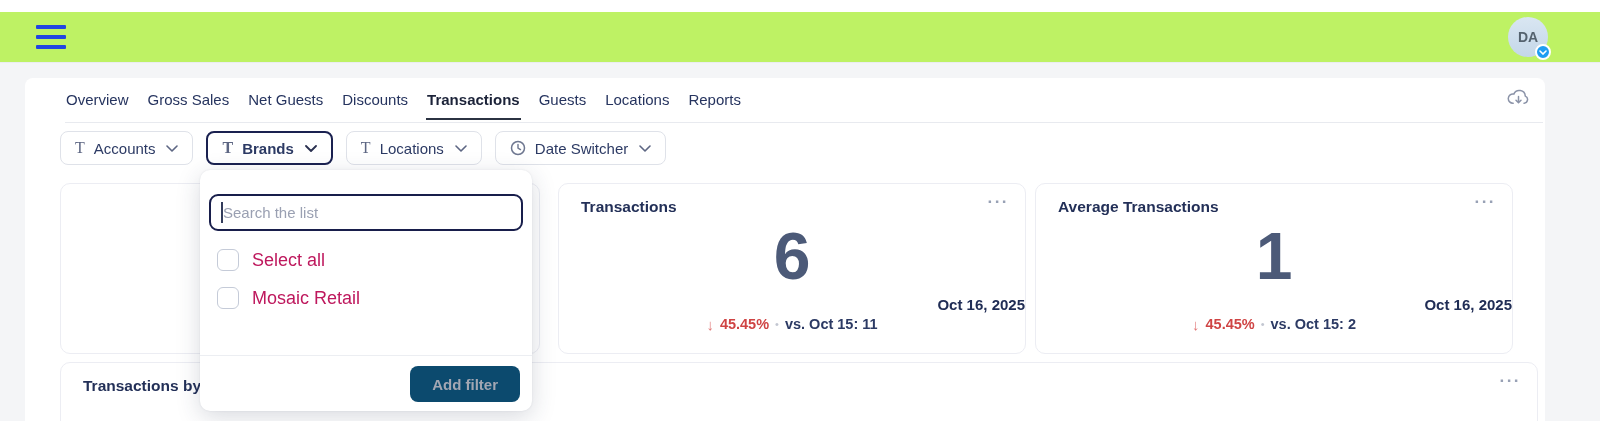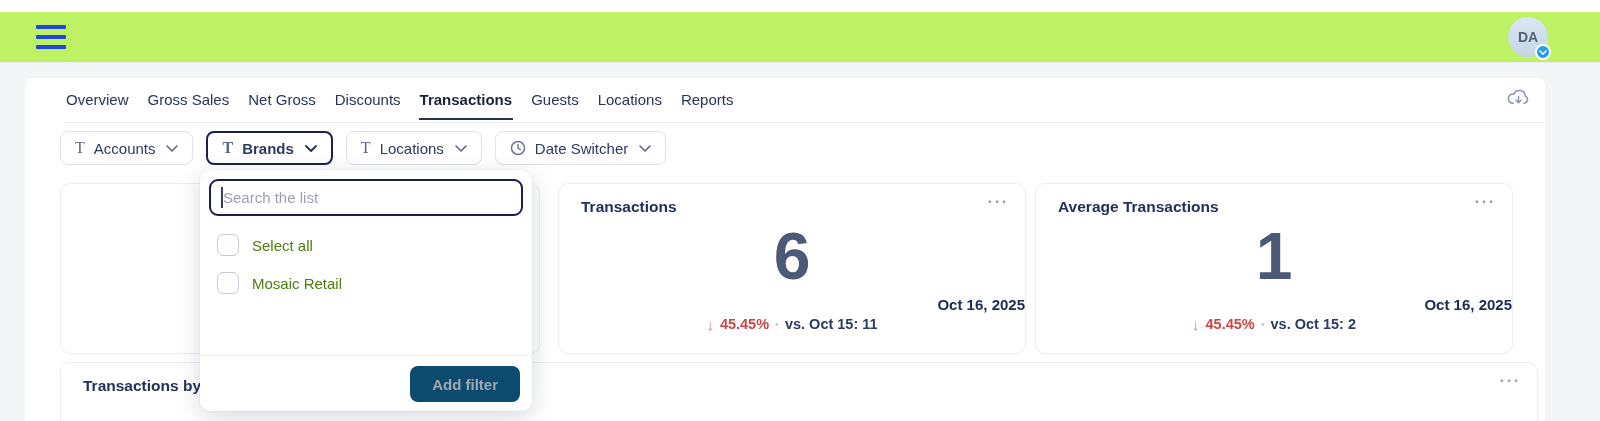--- a/index.html
+++ b/index.html
@@ -60,31 +60,31 @@
     align-items:center; gap:6px; }
   .delta-arrow { color:#e27a7a; font-size:15px; }
   .delta-pct { color:#cf4444; font-weight:bold; }
   .delta-dot { color:#c2c6d1; font-size:11px; }
   .delta-cmp { color:#2c3a64; font-weight:bold; }
 
   
   .dropdown { position:absolute; left:175px; top:92px; width:332px; height:241px;
     background:#fff; border-radius:10px; box-shadow:0 6px 24px rgba(40,50,80,.18),0 0 2px rgba(40,50,80,.10);
     z-index:20; }
-  .search-wrap { position:relative; margin:9px 9px 0; }
+  .search-wrap { position:relative; margin:24px 9px 0; }
   .search-input { width:100%; height:37px; border:2px solid #181e4b; border-radius:9px;
     padding:0 12px; font-size:15px; color:#26345f; outline:none;
     font-family:"Liberation Sans", sans-serif; }
   .search-input::placeholder { color:#9aa0b2; }
   .caret { position:absolute; left:12px; top:8px; width:1.5px; height:21px; background:#333c5c; }
   .opt-list { padding:10px 0 0; }
   .opt { display:flex; align-items:center; gap:13px; padding:8px 17px; cursor:pointer; }
   .checkbox { width:22px; height:22px; border:1.5px solid #c5cbd8; border-radius:6px;
     background:#fff; flex:0 0 auto; }
-  .opt-label { font-size:15px; color:#4d7c0f; }
+  .opt-label { font-size:18px; color:#be185d; }
   .dd-footer { position:absolute; left:0; right:0; bottom:0; height:56px;
     border-top:1px solid #eceef2; }
   .add-filter-btn { position:absolute; right:12px; top:10px; height:36px; padding:0 22px;
     background:#0c4a6e; color:#a3a7b3; font-size:15px; font-weight:bold;
     border:none; border-radius:8px; font-family:"Liberation Sans", sans-serif; }
 
   svg { display:block; }
 </style>
 </head>
 <body>
@@ -106,21 +106,21 @@
       </div>
     </div>
   </div>
 
   <div class="page">
     <div class="panel">
 
       <div class="tabs-row">
         <div class="tab">Overview</div>
         <div class="tab">Gross Sales</div>
-        <div class="tab">Net Gross</div>
+        <div class="tab">Net Guests</div>
         <div class="tab">Discounts</div>
         <div class="tab active">Transactions</div>
         <div class="tab">Guests</div>
         <div class="tab">Locations</div>
         <div class="tab">Reports</div>
       </div>
       <div class="cloud-btn">
         <svg width="24" height="20" viewBox="0 0 24 20">
           <path d="M7.2 16.2 A4.6 4.6 0 1 1 7.8 7.1 A6 6 0 0 1 19.3 9.1 A3.7 3.7 0 0 1 18 16.2" fill="none" stroke="#8b93a8" stroke-width="1.5" stroke-linecap="round"></path>
           <path d="M12.5 9.5 v6 M10 13.2 l2.5 2.5 2.5-2.5" fill="none" stroke="#8b93a8" stroke-width="1.5" stroke-linecap="round" stroke-linejoin="round"></path>

